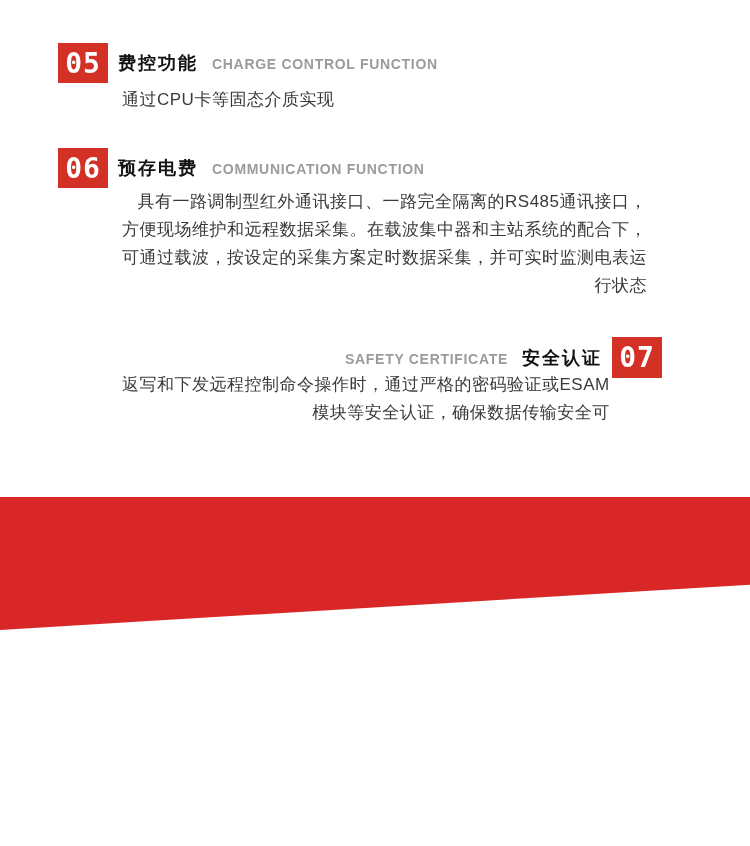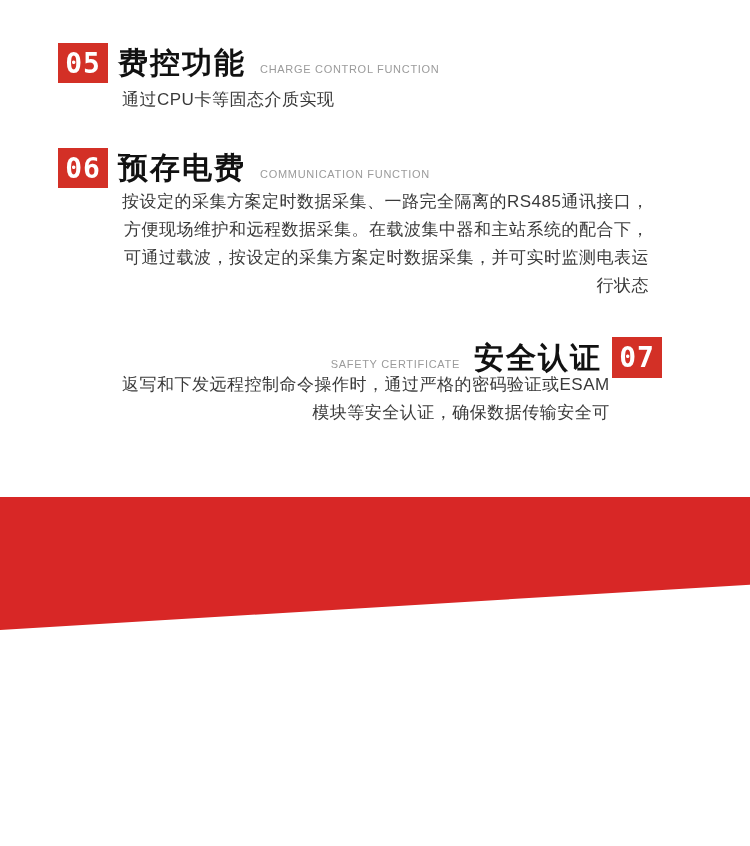--- a/index.html
+++ b/index.html
@@ -18,23 +18,23 @@
   .sec-head{position:absolute;display:flex;align-items:center;}
   .head-05{left:58px;top:43px;}
   .head-06{left:58px;top:148px;}
   .head-07{right:88px;top:337px;}
   .badge{width:50px;height:40px;background:var(--red-badge);color:#fff;
          display:flex;align-items:center;justify-content:center;
          font-family:"DejaVu Sans Mono",monospace;font-weight:bold;
          font-size:28px;letter-spacing:1px;flex:0 0 auto;}
   .head-07 .badge{height:41px;}
   .head-text{display:flex;align-items:baseline;}
-  .sec-title{font-size:30px;font-weight:bold;color:var(--c-title);
+  .sec-title{font-size:18px;font-weight:bold;color:var(--c-title);
              letter-spacing:2px;margin-left:10px;line-height:1;}
-  .sec-sub{font-size:11px;font-weight:normal;color:var(--c-sub);
+  .sec-sub{font-size:14px;font-weight:bold;color:var(--c-sub);
            letter-spacing:0.7px;margin-left:14px;white-space:nowrap;}
   .head-07 .head-text{margin-right:10px;}
   .head-07 .sec-sub{margin-left:0;margin-right:14px;}
   .head-07 .sec-title{margin-left:0;}
 
   
   .sec-body{position:absolute;left:122px;font-size:17px;color:var(--c-body);
             line-height:28px;letter-spacing:0.5px;text-align:right;}
   .body-05{top:86px;}
   .body-06{top:188px;}
@@ -104,21 +104,21 @@
   </div>
 
   <div class="sec-head head-06">
     <div class="badge">06</div>
     <div class="head-text">
       <h2 class="sec-title">预存电费</h2>
       <span class="sec-sub">COMMUNICATION FUNCTION</span>
     </div>
   </div>
   <div class="sec-body body-06">
-    <p>按设定的采集方案定时数据采集、一路完全隔离的RS485通讯接口，</p>
+    <p>具有一路调制型红外通讯接口、一路完全隔离的RS485通讯接口，</p>
     <p>方便现场维护和远程数据采集。在载波集中器和主站系统的配合下，</p>
     <p>可通过载波，按设定的采集方案定时数据采集，并可实时监测电表运</p>
     <p>行状态</p>
   </div>
 
   <div class="sec-head head-07">
     <div class="head-text">
       <span class="sec-sub">SAFETY CERTIFICATE</span>
       <h2 class="sec-title">安全认证</h2>
     </div>

